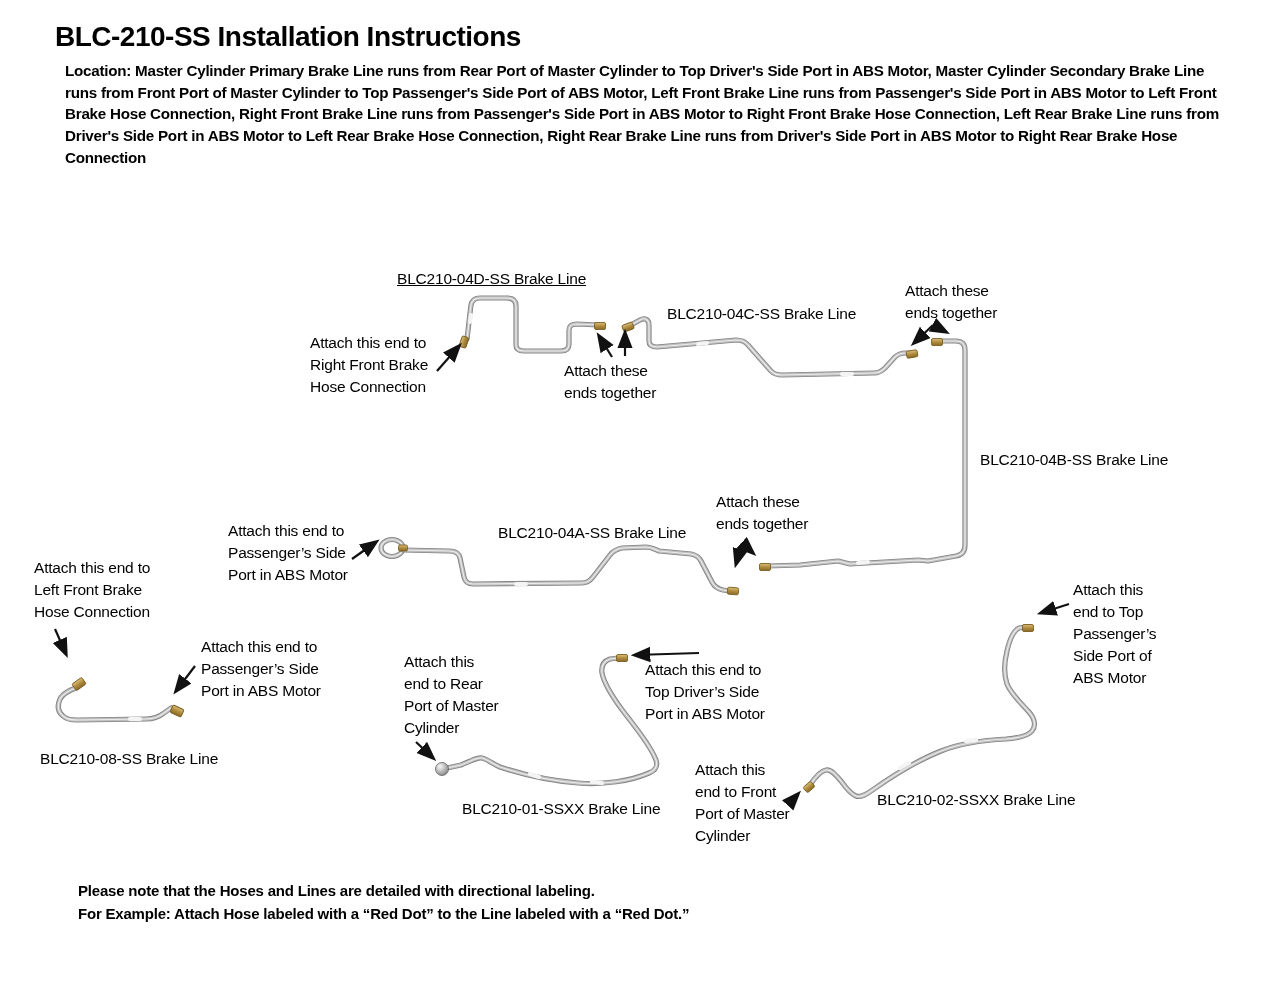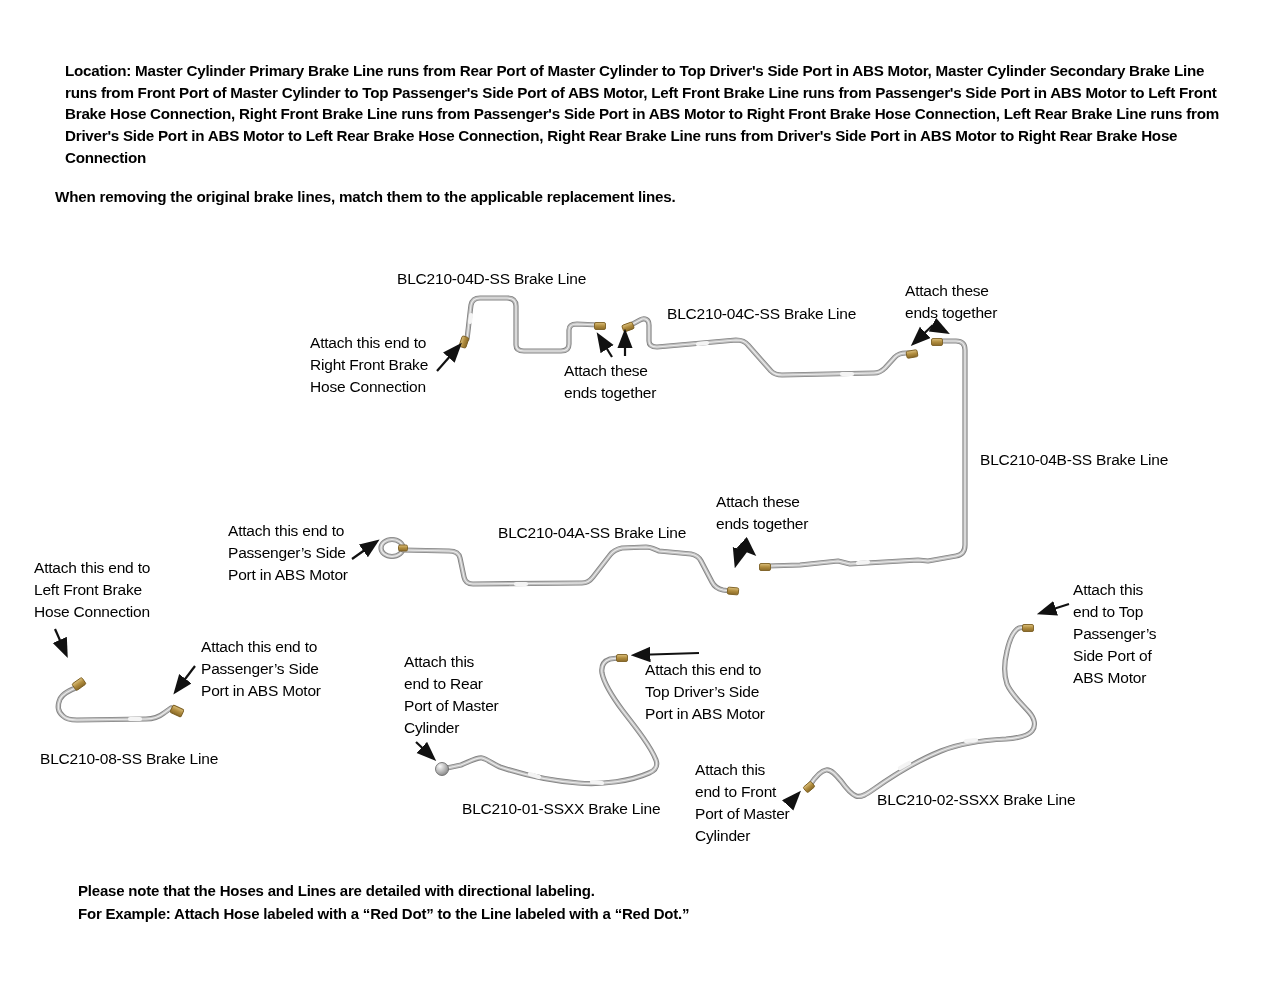--- a/index.html
+++ b/index.html
@@ -32,22 +32,22 @@
   .tl3{fill:none;stroke:#ebebeb;stroke-width:1.2;stroke-linejoin:round;stroke-linecap:round}
   .band{fill:none;stroke:#f4f4f4;stroke-width:4.2;stroke-linecap:round}
   .arrow{stroke:#111;stroke-width:2.2;fill:none}
   .fit{fill:url(#brassGrad);stroke:#7c5f22;stroke-width:0.9}
 </style>
 </head>
 <body>
 
 <div class="page">
 
+  <div class="abs title">BLC-210-SS Installation Instructions</div>
   <div class="abs para">Location: Master Cylinder Primary Brake Line runs from Rear Port of Master Cylinder to Top Driver's Side Port in ABS Motor, Master Cylinder Secondary Brake Line runs from Front Port of Master Cylinder to Top Passenger's Side Port of ABS Motor, Left Front Brake Line runs from Passenger's Side Port in ABS Motor to Left Front Brake Hose Connection, Right Front Brake Line runs from Passenger's Side Port in ABS Motor to Right Front Brake Hose Connection, Left Rear Brake Line runs from Driver's Side Port in ABS Motor to Left Rear Brake Hose Connection, Right Rear Brake Line runs from Driver's Side Port in ABS Motor to Right Rear Brake Hose Connection</div>
-  <div class="abs note">When removing the original brake lines, match them to the applicable replacement lines.</div>
 
   <svg class="artwork" width="1280" height="989" viewBox="0 0 1280 989">
     <defs>
       <linearGradient id="brassGrad" x1="0" y1="0" x2="0" y2="1">
         <stop offset="0" stop-color="#dcc07c"></stop>
         <stop offset="0.5" stop-color="#b08c3e"></stop>
         <stop offset="1" stop-color="#8a6a28"></stop>
       </linearGradient>
       <radialGradient id="ballGrad" cx="0.35" cy="0.3" r="0.9">
         <stop offset="0" stop-color="#f8f8f8"></stop>
@@ -173,21 +173,21 @@
       <line class="arrow" x1="352" y1="559" x2="376" y2="542" marker-end="url(#ah)"></line>
       <line class="arrow" x1="55" y1="629" x2="66" y2="654" marker-end="url(#ah)"></line>
       <line class="arrow" x1="195" y1="666" x2="176" y2="691" marker-end="url(#ah)"></line>
       <line class="arrow" x1="416" y1="742" x2="433" y2="758" marker-end="url(#ah)"></line>
       <line class="arrow" x1="699" y1="653" x2="635" y2="655" marker-end="url(#ah)"></line>
       <line class="arrow" x1="788" y1="805" x2="798" y2="794" marker-end="url(#ah)"></line>
       <line class="arrow" x1="1069" y1="604" x2="1041" y2="613" marker-end="url(#ah)"></line>
     </g>
   </svg>
 
-  <div class="diagram-label" style="left:397px; top:268px;">BLC210-04D-SS Brake Line</div>
+  <div class="diagram-label" style="left:397px; top:268px;text-decoration:underline;">BLC210-04D-SS Brake Line</div>
   <div class="diagram-label" style="left:667px; top:303px;">BLC210-04C-SS Brake Line</div>
   <div class="diagram-label" style="left:980px; top:449px;">BLC210-04B-SS Brake Line</div>
   <div class="diagram-label" style="left:462px; top:522px;margin-left:36px;">BLC210-04A-SS Brake Line</div>
   <div class="diagram-label" style="left:40px; top:748px;">BLC210-08-SS Brake Line</div>
   <div class="diagram-label" style="left:462px; top:798px;text-align:center;">BLC210-01-SSXX Brake Line</div>
   <div class="diagram-label" style="left:877px; top:789px;">BLC210-02-SSXX Brake Line</div>
 
   <div class="diagram-label" style="left:310px; top:332px;">Attach this end to
 Right Front Brake
 Hose Connection</div>

